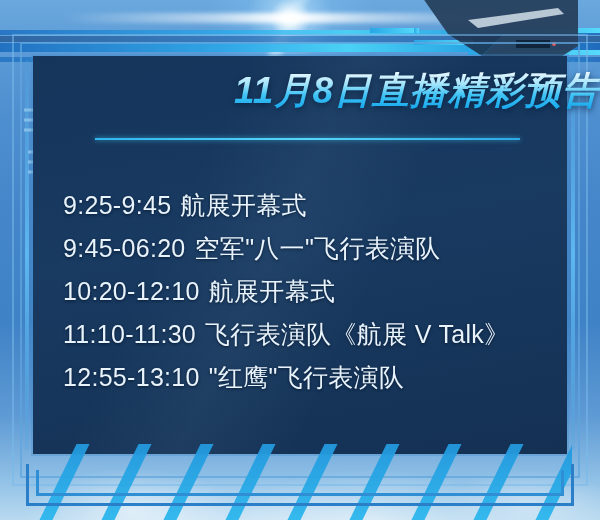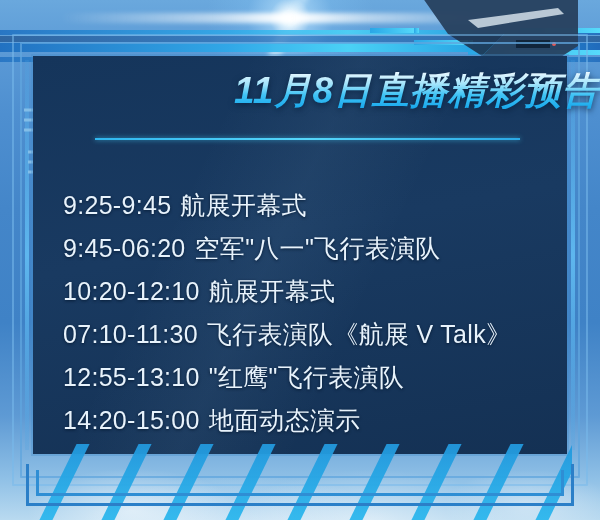--- a/index.html
+++ b/index.html
@@ -289,31 +289,28 @@
 
     <div class="row">
       <span class="t">9:45-06:20</span><span class="e">空军"八一"飞行表演队</span>
     </div>
 
     <div class="row">
       <span class="t">10:20-12:10</span><span class="e">航展开幕式</span>
     </div>
 
     <div class="row">
-      <span class="t">07:10-11:30</span><span class="e">飞行表演队《航展 V Talk》</span>
+      <span class="t">11:10-11:30</span><span class="e">飞行表演队《航展 V Talk》</span>
     </div>
 
 
     <div class="row">
       <span class="t">12:55-13:10</span><span class="e">"红鹰"飞行表演队</span>
     </div>
 
-    <div class="row">
-      <span class="t">14:20-15:00</span><span class="e">地面动态演示</span>
-    </div>
 
   </div>
 
   <div class="stripes">
       <i style="left: 30px;"></i>
       <i style="left: 92px;"></i>
       <i style="left: 154px;"></i>
       <i style="left: 216px;"></i>
       <i style="left: 278px;"></i>
       <i style="left: 340px;"></i>

